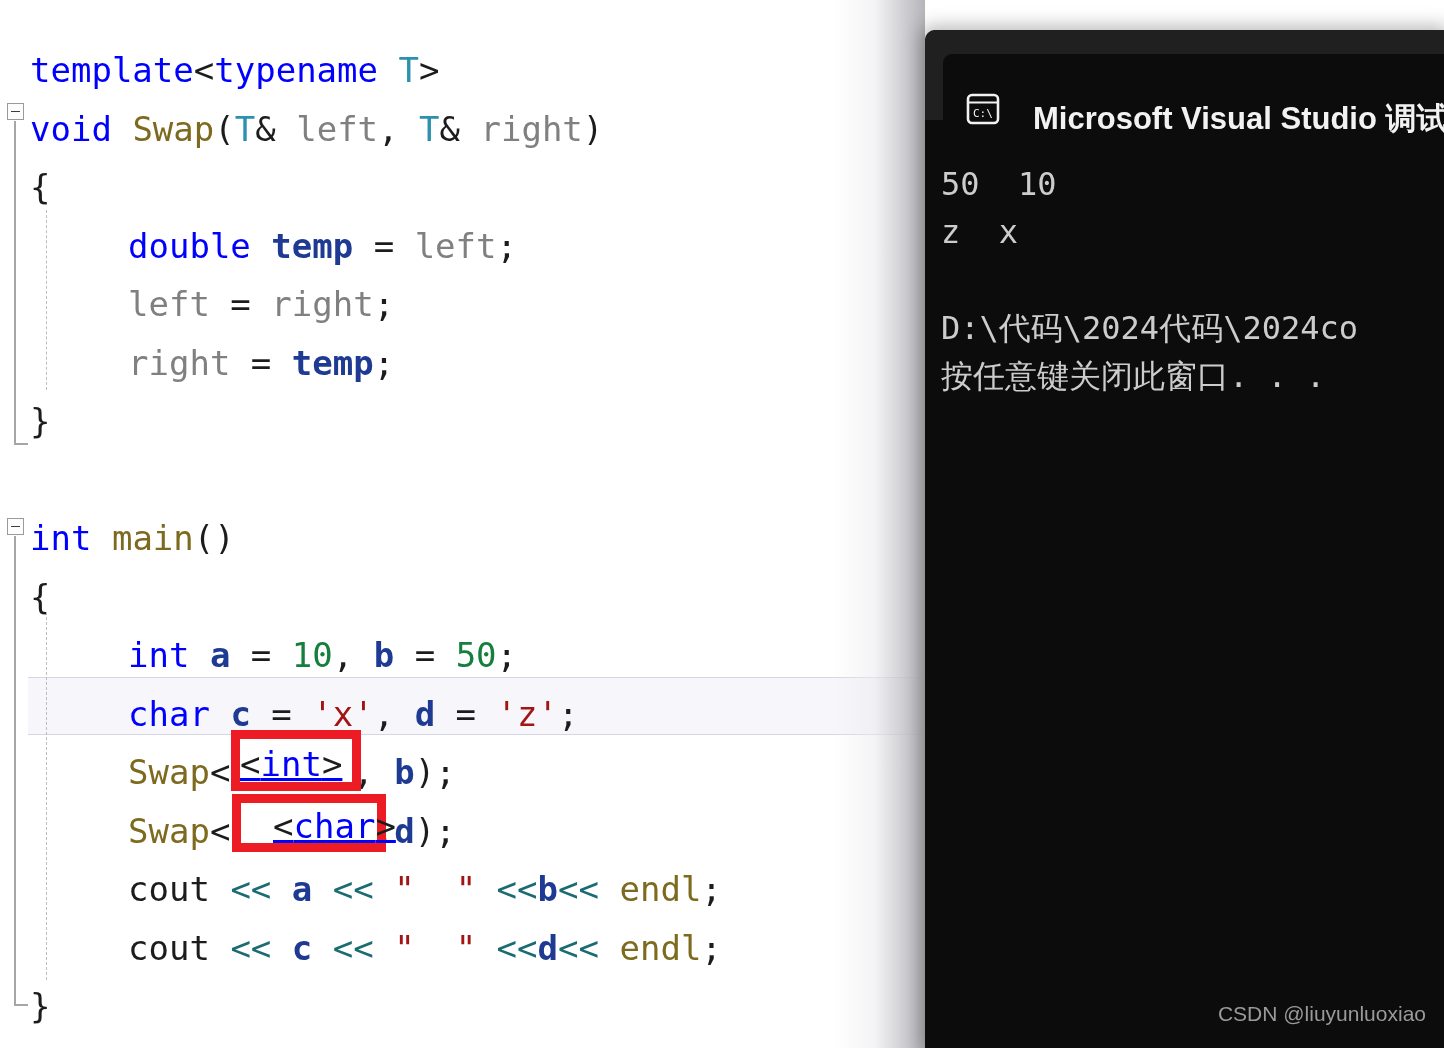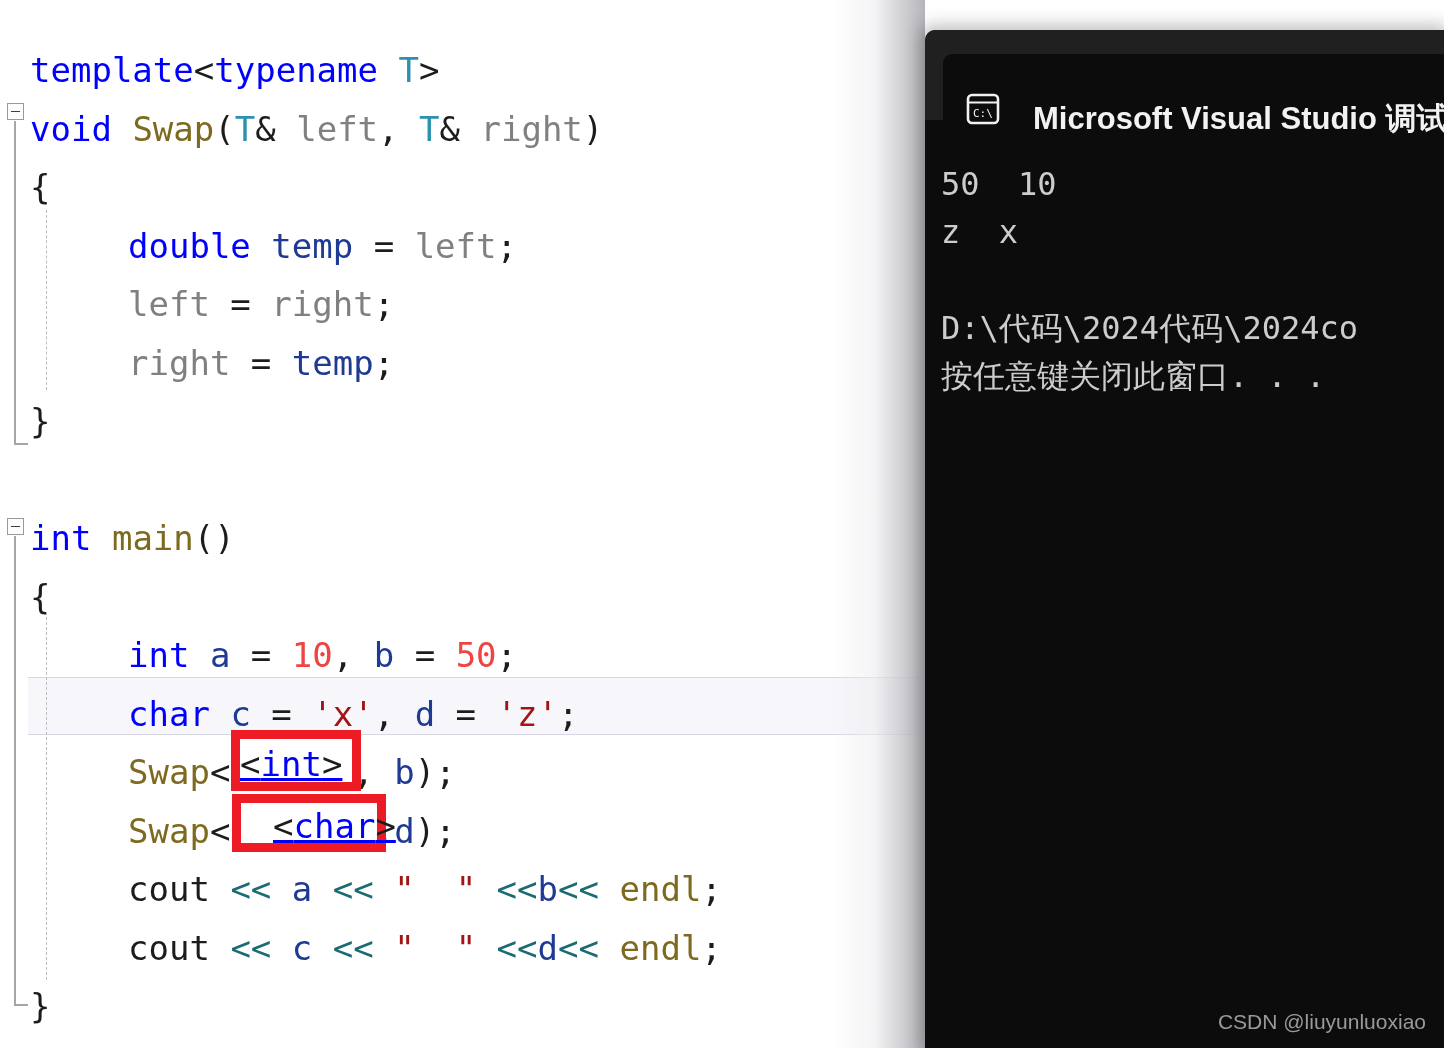--- a/index.html
+++ b/index.html
@@ -90,22 +90,22 @@
     height: 58.5px;
     white-space: pre;
   }
 
   
   .kw    { color: #0000ff; }           
   .tparam{ color: #2b91af; }           
   .fn    { color: #7d6a1e; }           
   .plain { color: #1c1c1c; }           
   .var   { color: #808080; }           
-  .lvar  { color: #1f3a93; }           
-  .num   { color: #ef4444; }
+  .lvar  { color: #1f3a93; font-weight: bold; }           
+  .num   { color: #15803d; }
   .str   { color: #a31515; }           
   .op    { color: #1b6b73; }           
 
   
   #current-line {
     position: absolute;
     left: 28px;
     width: 897px;
     border-top: 1px solid #d7d7e4;
     border-bottom: 1px solid #d7d7e4;
@@ -191,21 +191,21 @@
   }
   .console-line {
     position: absolute;
     left: 16px;
     white-space: pre;
     overflow: hidden;
     width: 505px;
   }
   #csdn-watermark {
     position: absolute;
-    right: 18px; bottom: 14px;
+    right: 18px; bottom: 22px;
     color: #9a9a9a;
     font-family: "Liberation Sans", sans-serif;
     font-size: 21px;
     white-space: nowrap;
   }
 </style>
 </head>
 <body>
 
 <div id="root">

